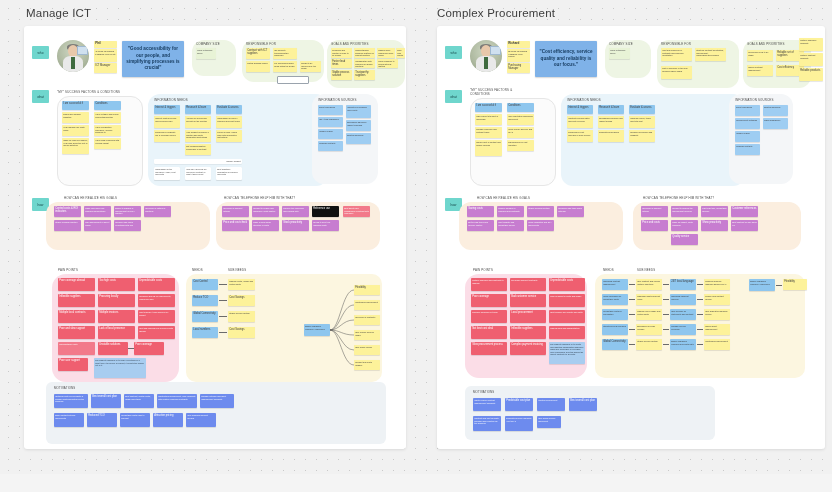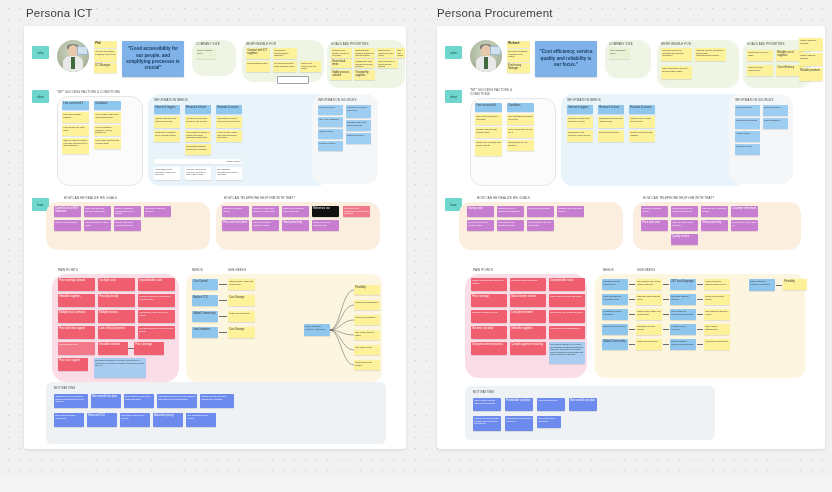--- a/index.html
+++ b/index.html
@@ -82,21 +82,21 @@
   .avatar .mon{position:absolute;right:4%;top:20%;width:26%;height:22%;background:#cfe0ef;border:.6px solid #9fb8cf;}
   .connector{position:absolute;background:#6b6b6b;height:.4px;}
   .arrowbox{position:absolute;border:.5px solid #9aa3ad;background:#fff;border-radius:1px;}
   svg.links{position:absolute;overflow:visible;}
 </style>
 </head>
 <body>
 
 <div class="canvas">
 
-  <div class="board-title" style="left:26px;top:7px;">Persona ICT</div>
+  <div class="board-title" style="left:26px;top:7px;">Manage ICT</div>
   <div class="board" style="left:24px;top:26px;width:382px;height:423px;">
 
     <div class="tag" style="left:8px;top:20px;width:17px;height:13px;">who</div>
     <div class="avatar" style="left:33px;top:14px;width:32px;height:32px;">
       <div class="hair"></div>
         <div class="head"></div>
         <div class="body"></div>
         <div class="tie"></div>
         <div class="mon"></div>
     </div>
@@ -252,21 +252,21 @@
     <div class="note blu tiny" style="left:100px;top:368px;width:30px;height:14px;">Best contract, control costs, global and stable</div>
     <div class="note blu tiny" style="left:133px;top:368px;width:40px;height:14px;">Contractual procurement, easy simplicity with multiple suppliers contracts</div>
     <div class="note blu tiny" style="left:176px;top:368px;width:34px;height:14px;">Reliable network and asset management simplicity</div>
     <div class="note blu tiny" style="left:30px;top:387px;width:30px;height:14px;">Easy contract internal agreements</div>
     <div class="note blu" style="left:63px;top:387px;width:30px;height:14px;">Reduced TCO</div>
     <div class="note blu tiny" style="left:96px;top:387px;width:30px;height:14px;">Predictable costs easy to forecast</div>
     <div class="note blu" style="left:129px;top:387px;width:30px;height:14px;">Attractive pricing</div>
     <div class="note blu tiny" style="left:162px;top:387px;width:30px;height:14px;">user simplified support needed</div>
   </div>
 
-  <div class="board-title" style="left:437px;top:7px;">Persona Procurement</div>
+  <div class="board-title" style="left:437px;top:7px;">Complex Procurement</div>
   <div class="board" style="left:437px;top:26px;width:388px;height:423px;">
 
     <div class="tag" style="left:8px;top:20px;width:17px;height:13px;">who</div>
     <div class="avatar" style="left:33px;top:14px;width:32px;height:32px;">
       <div class="hair"></div>
         <div class="head"></div>
         <div class="body"></div>
         <div class="tie"></div>
         <div class="mon"></div>
     </div>

